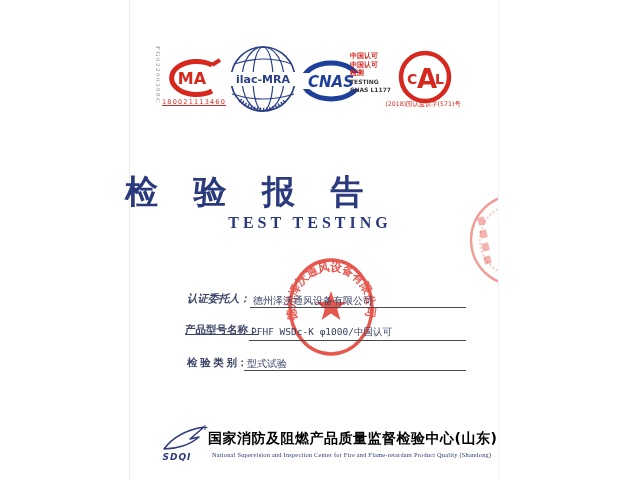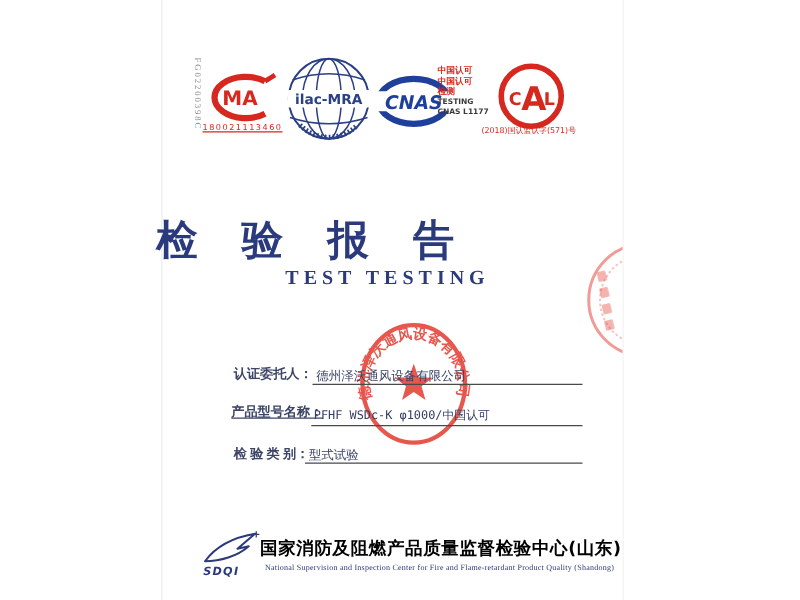--- a/index.html
+++ b/index.html
@@ -115,21 +115,21 @@
     <defs>
       <path id="stampTextArc" d="M26.2,72.3 A36,36 0 1 1 93.8,72.3" fill="none"></path>
     </defs>
     <text font-size="11.5" font-weight="bold" fill="#e23a30" font-family="DejaVu Sans, sans-serif">
       <textPath href="#stampTextArc" startOffset="0" textLength="136" lengthAdjust="spacingAndGlyphs">德州泽沃通风设备有限公司</textPath>
     </text>
   </svg>
 
   <div>
     <div>
-      <div class="abs field-label" style="left:187px;top:292px;">认证委托人：</div>
+      <div class="abs field-label" style="left:187px;top:292px;font-style:italic;">认证委托人：</div>
       <div class="abs field-value" style="left:253px;top:294px;">德州泽沃通风设备有限公司</div>
       <div class="u-line" style="left:250px;top:307px;width:216px;"></div>
     </div>
     <div>
       <div class="abs field-label" style="left:185px;top:323px;text-decoration:underline;">产品型号名称：</div>
       <div class="abs field-value mono" style="left:251px;top:326px;">PFHF WSDc-K φ1000/中国认可</div>
       <div class="u-line" style="left:249px;top:340px;width:217px;"></div>
     </div>
     <div>
       <div class="abs field-label" style="left:187px;top:356px;">检 验 类 别：</div>

